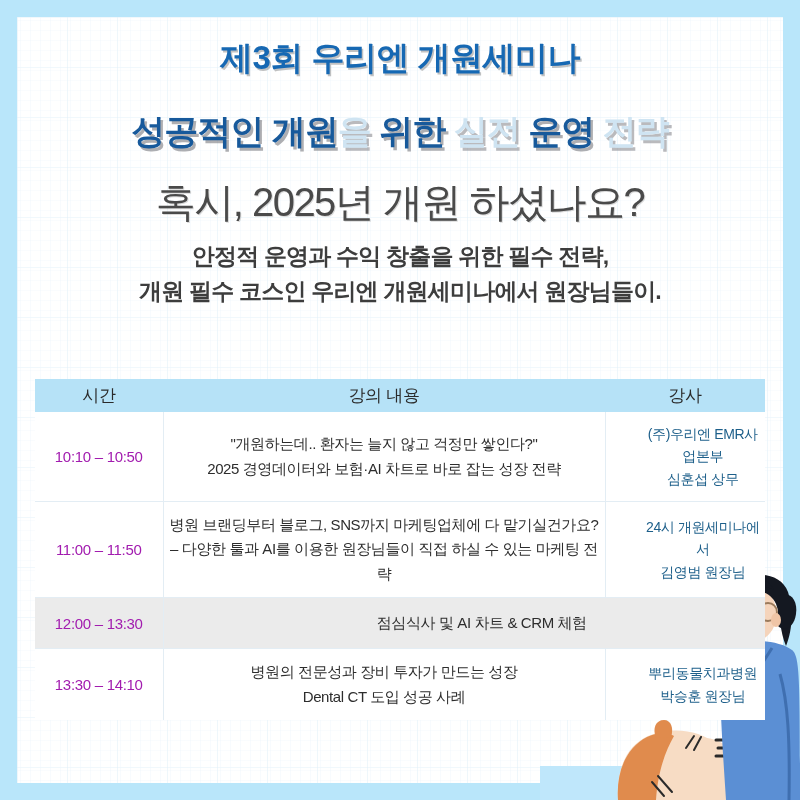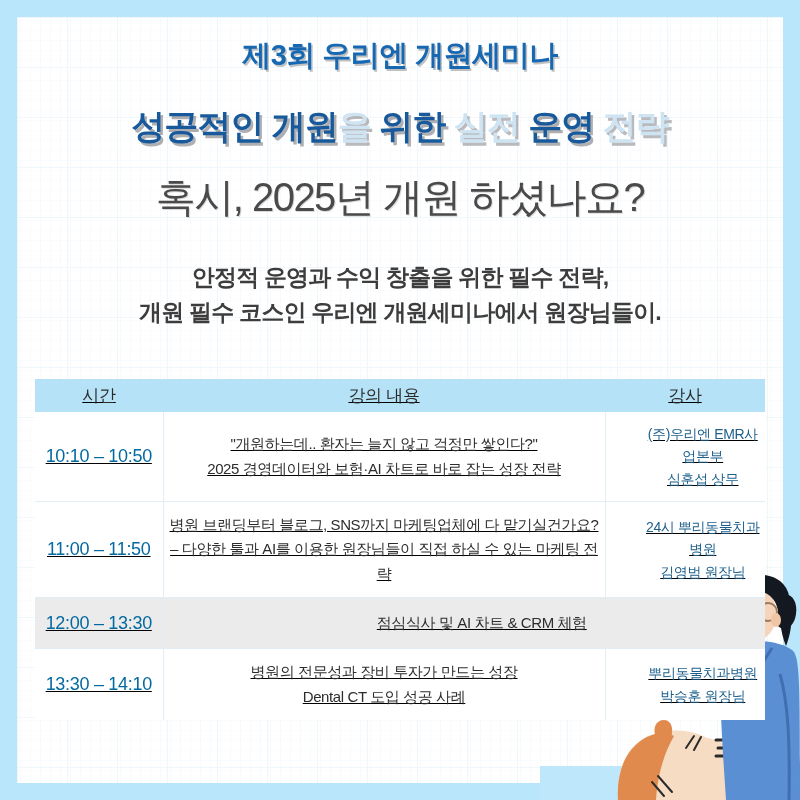--- a/index.html
+++ b/index.html
@@ -52,21 +52,21 @@
   #content {
     position: absolute;
     left: 0; top: 0; width: 800px; height: 800px;
     z-index: 5;
   }
 
   
   .eyebrow {
     text-align: center;
     margin-top: 36px;
-    font-size: 29px;
+    font-size: 33px;
     font-weight: bold;
     color: #1668b3;
     letter-spacing: -0.5px;
     text-shadow: 1.5px 1.5px 0 rgba(120,120,120,0.45);
   }
 
   .subtitle {
     text-align: center;
     margin-top: 28px;
     font-size: 34px;
@@ -89,40 +89,39 @@
     color: #4a4a4a;
     font-size: 40px;
     font-weight: normal;
     line-height: 1.32;
     letter-spacing: -1.5px;
     text-shadow: 1px 1px 0 rgba(150,150,150,0.35);
   }
 
   .lede {
     text-align: center;
-    margin-top: 36px;
+    margin-top: 10px;
     color: #3d3d3d;
     font-size: 23px;
     font-weight: bold;
     line-height: 1.52;
     letter-spacing: -0.8px;
   }
 
   
   .schedule-wrap {
     position: absolute;
     left: 35px; top: 379px;
     width: 730px;
   }
   table.schedule {
     width: 730px;
     border-collapse: collapse;
     background: #ffffff;
     table-layout: fixed;
-    text-decoration: underline;
   }
   table.schedule col.c-time    { width: 128px; }
   table.schedule col.c-content { width: 442px; }
   table.schedule col.c-speaker { width: 160px; }
 
   table.schedule thead th {
     background: #b6e2f7;
     color: #2a2a2a;
     font-size: 17px;
     font-weight: normal;
@@ -137,22 +136,22 @@
     border-top: 1px solid #e3edf4;
     border-right: 1px solid #e3edf4;
     vertical-align: middle;
     text-align: center;
     padding: 11px 4px;
   }
   table.schedule tbody td:last-child { border-right: none; padding-left: 39px; }
   table.schedule tbody tr:first-child td { border-top: none; }
 
   td.time {
-    color: #0369a1;
-    font-size: 18px;
+    color: #a21caf;
+    font-size: 15px;
     letter-spacing: -0.3px;
     white-space: nowrap;
   }
   td.content {
     color: #2d2d2d;
     font-size: 15px;
     line-height: 1.62;
     letter-spacing: -0.4px;
   }
   td.speaker {
@@ -282,21 +281,21 @@
                 <div>심훈섭 상무</div>
               </td>
             </tr>
             <tr>
               <td class="time">11:00 – 11:50</td>
               <td class="content">
                 <div>병원 브랜딩부터 블로그, SNS까지 마케팅업체에 다 맡기실건가요?</div>
                 <div>– 다양한 툴과 AI를 이용한 원장님들이 직접 하실 수 있는 마케팅 전략</div>
               </td>
               <td class="speaker">
-                <div>24시 뿌리동물치과병원</div>
+                <div>24시 개원세미나에서</div>
                 <div>김영범 원장님</div>
               </td>
             </tr>
             <tr class="break-row">
               <td class="time">12:00 – 13:30</td>
               <td class="content" colspan="2">
                 <div>점심식사 및 AI 차트 &amp; CRM 체험</div>
               </td>
             </tr>
             <tr>

